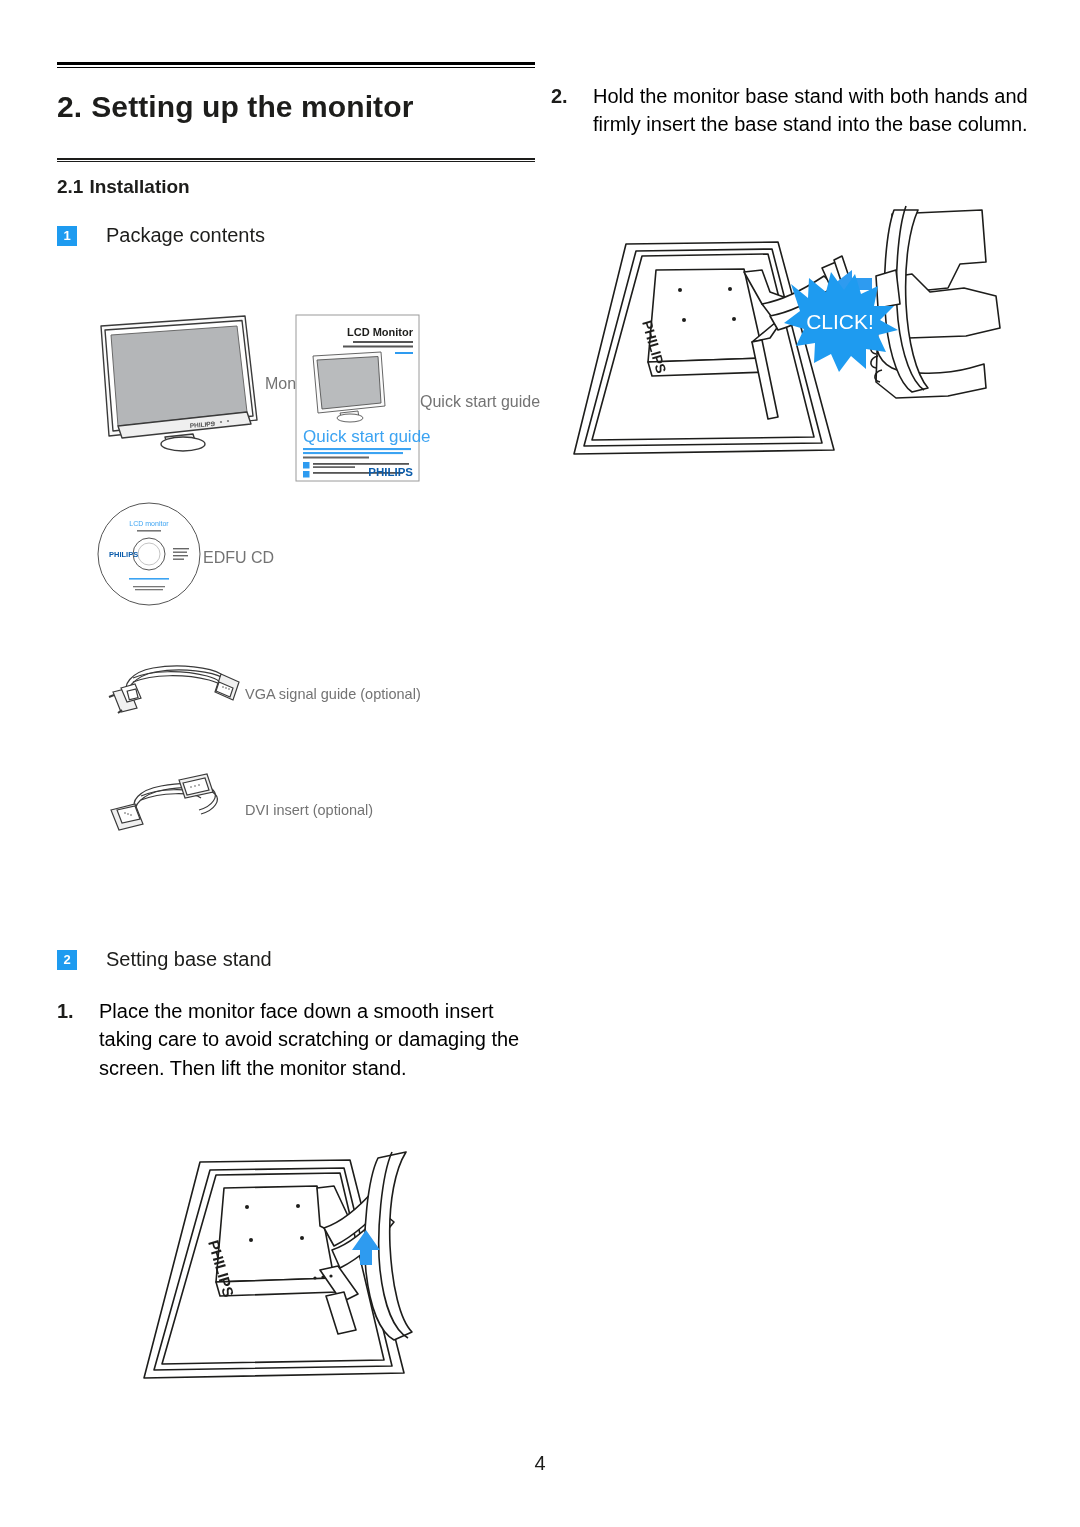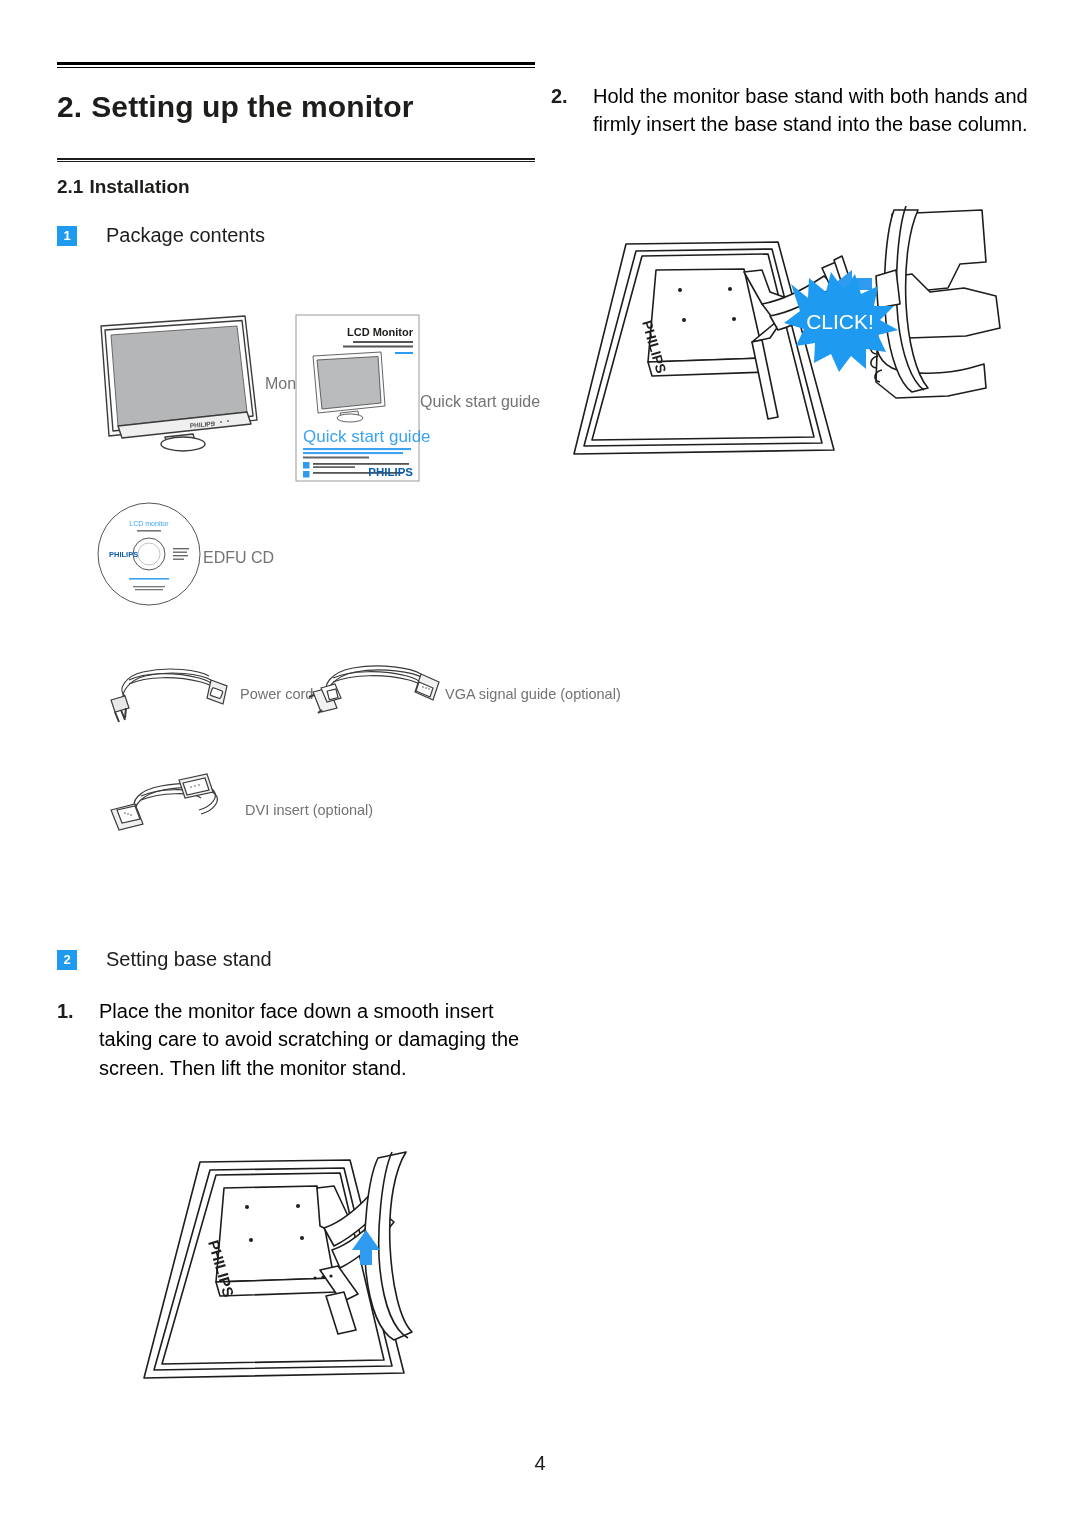--- a/index.html
+++ b/index.html
@@ -294,37 +294,20 @@
           <g fill="#777">
             <rect x="38" y="86" width="32" height="1.3"></rect>
             <rect x="40" y="89" width="28" height="1.3"></rect>
           </g>
         </svg>
         <div class="pkg-caption big">EDFU CD</div>
       </div>
     </div>
 
     <div class="pkg-row" style="margin-top:42px;">
-      <div class="pkg-cell" style="width:200px;">
-        <svg class="art" width="145" height="80" viewBox="0 0 145 80">
-          <g fill="none" stroke="#3a3a3a" stroke-width="1.2">
-            <path d="M30 46 C22 40 30 26 48 22 C74 16 104 20 114 26"></path>
-            <path d="M30 50 C24 44 34 30 50 26 C76 20 106 24 116 30"></path>
-            <path d="M34 30 C50 22 80 22 104 28 C116 31 120 36 118 40"></path>
-            <path d="M34 34 C52 26 82 26 106 32 C118 35 122 40 120 44"></path>
-
-            <path d="M16 50 L30 46 L34 58 L20 62 Z" fill="#e8e8e8"></path>
-            <path d="M20 62 L24 72 M26 60 L30 70 M31 58 L30 68" stroke-width="2"></path>
-
-            <path d="M116 30 L132 36 L128 54 L112 48 Z" fill="#efefef"></path>
-            <rect x="116" y="39" width="11" height="8" rx="1.5" fill="#fff" transform="rotate(20 121 43)"></rect>
-          </g>
-        </svg>
-        <div class="pkg-caption">Power cord</div>
-      </div>
 
       <div class="pkg-cell" style="width:215px;">
         <svg class="art" width="150" height="80" viewBox="0 0 150 80">
           <g fill="none" stroke="#3a3a3a" stroke-width="1.2">
             <path d="M34 44 C26 36 36 22 58 18 C86 13 116 18 126 24"></path>
             <path d="M34 48 C28 40 40 26 60 22 C88 17 118 22 128 28"></path>
             <path d="M38 28 C56 20 88 20 112 26 C124 29 128 34 126 38"></path>
             <path d="M38 32 C58 24 90 24 114 30 C126 33 130 38 128 42"></path>
 
             <path d="M18 42 L34 38 L42 58 L26 62 Z" fill="#f1f1f1"></path>

